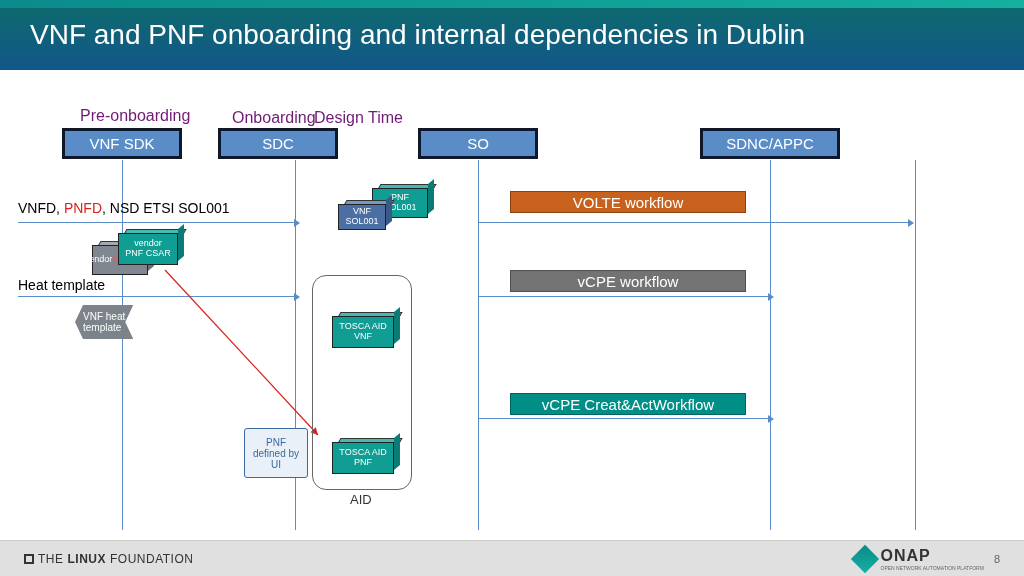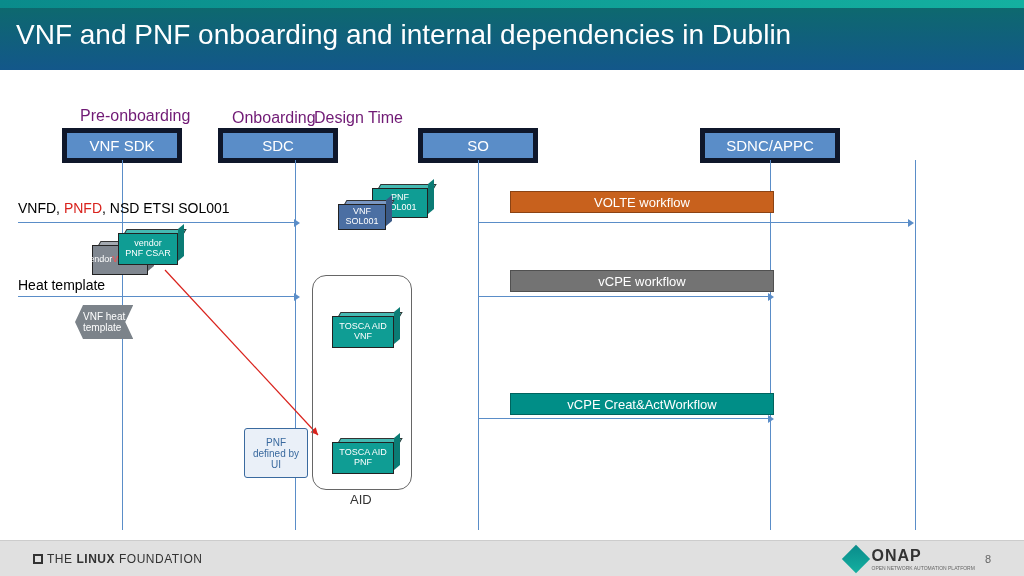--- a/index.html
+++ b/index.html
@@ -1,55 +1,55 @@
 <!DOCTYPE html>
 <html><head>
 <meta charset="utf-8">
 <style>
 * { box-sizing: border-box; margin: 0; padding: 0; }
 body { font-family: Arial, sans-serif; width: 1024px; height: 576px; position: relative; background: #fff; overflow: hidden; }
 
-.title-bar { height: 70px; background: linear-gradient(180deg, #0d6b6b 0%, #13578a 100%); display: flex; align-items: center; padding-left: 16px; position: relative; }
+.title-bar { height: 70px; background: linear-gradient(180deg, #0d6b6b 0%, #13578a 100%); display: flex; align-items: center; padding-left: 30px; position: relative; }
 .title-bar::before { content: ""; position: absolute; top: 0; left: 0; right: 0; height: 8px; background: linear-gradient(90deg, #0a8b8b 0%, #14b0a0 100%); }
 .title-text { color: #fff; font-size: 28px; font-weight: 400; }
 
 .canvas { position: relative; width: 1024px; height: 470px; }
 
 .phase { position: absolute; font-size: 16px; color: #701a75; }
 
-.column-box { position: absolute; background: #5a8dc8; border: 5px solid #0f172a; color: #fff; font-size: 15px; text-align: center; padding: 4px 0; }
+.column-box { position: absolute; background: #5a8dc8; border: 3px solid #0f172a; color: #fff; font-size: 15px; text-align: center; padding: 4px 0; }
 
 .vline { position: absolute; width: 1px; background: #5a8dc8; top: 90px; bottom: 10px; }
 
 .row-label { position: absolute; font-size: 14px; color: #000; }
 .row-label .red { color: #d9221c; }
 
 .harrow { position: absolute; height: 1px; background: #5a8dc8; }
 .harrow::after { content: ""; position: absolute; right: -6px; top: -3px; border-left: 6px solid #5a8dc8; border-top: 4px solid transparent; border-bottom: 4px solid transparent; }
 
 .diag-arrow { position: absolute; pointer-events: none; }
 
 .block3d { position: absolute; }
 .block3d .top3d { position: absolute; left: 4px; top: -4px; width: 100%; height: 100%; background: var(--bgl, #888); border: 1px solid #333; transform: skew(-30deg, 0); transform-origin: bottom left; height: 8px; }
 .block3d .side3d { position: absolute; right: -6px; top: -4px; width: 6px; height: 100%; background: var(--bgd, #666); transform: skewY(-40deg); transform-origin: top left; }
 .block3d .face { position: relative; width: 100%; height: 100%; background: var(--bg, #777); border: 1px solid #222; color: #fff; font-size: 9px; display: flex; align-items: center; justify-content: center; text-align: center; line-height: 1.1; padding: 2px; }
 
 .flag { position: absolute; background: #7c838a; color: #fff; font-size: 10px; padding: 6px 8px; line-height: 1.1; clip-path: polygon(8px 0, 100% 0, calc(100% - 8px) 50%, 100% 100%, 8px 100%, 0 50%); }
 
-.workflow { position: absolute; width: 264px; height: 22px; display: flex; align-items: center; justify-content: center; color: #fff; font-size: 13px; border: 1px solid rgba(0,0,0,.3); }
+.workflow { position: absolute; width: 236px; height: 22px; display: flex; align-items: center; justify-content: center; color: #fff; font-size: 15px; border: 1px solid rgba(0,0,0,.3); }
 .wf-orange { background: #c8611d; }
 .wf-green { background: #737373; color: #fff; }
 .wf-teal { background: #008e87; }
 
 .pnf-ui { position: absolute; width: 64px; height: 50px; border: 1px solid #3a6a9f; background: #eaf0f8; color: #3a6a9f; font-size: 10px; display: flex; align-items: center; justify-content: center; text-align: center; border-radius: 3px; }
 
 .aid-container { position: absolute; border: 1px solid #666; border-radius: 14px; }
 .aid-label { position: absolute; font-size: 13px; color: #333; }
 
-.footer { position: absolute; bottom: 0; left: 0; right: 0; height: 36px; background: #e0e0e0; display: flex; align-items: center; justify-content: space-between; padding: 0 33px; border-top: 1px solid #ccc; margin-top: 19px; }
+.footer { position: absolute; bottom: 0; left: 0; right: 0; height: 36px; background: #e0e0e0; display: flex; align-items: center; justify-content: space-between; padding: 0 24px; border-top: 1px solid #ccc; margin-top: 19px; }
 .lf-logo { font-size: 12px; color: #333; letter-spacing: .5px; display: flex; align-items: center; gap: 4px; }
 .lf-logo .sq { width: 10px; height: 10px; border: 2px solid #333; display: inline-block; }
 .onap-logo { display: flex; align-items: center; gap: 6px; }
 .onap-logo .icon { width: 20px; height: 20px; background: linear-gradient(135deg,#0a8b8b,#14b0a0); transform: rotate(45deg); }
 .onap-logo .txt { font-size: 16px; font-weight: 700; color: #333; letter-spacing: 1px; }
 .onap-logo .sub { font-size: 5px; color: #666; }
 .page-num { font-size: 11px; color: #666; margin-left: 10px; }
 </style>
 </head>
 <body>

